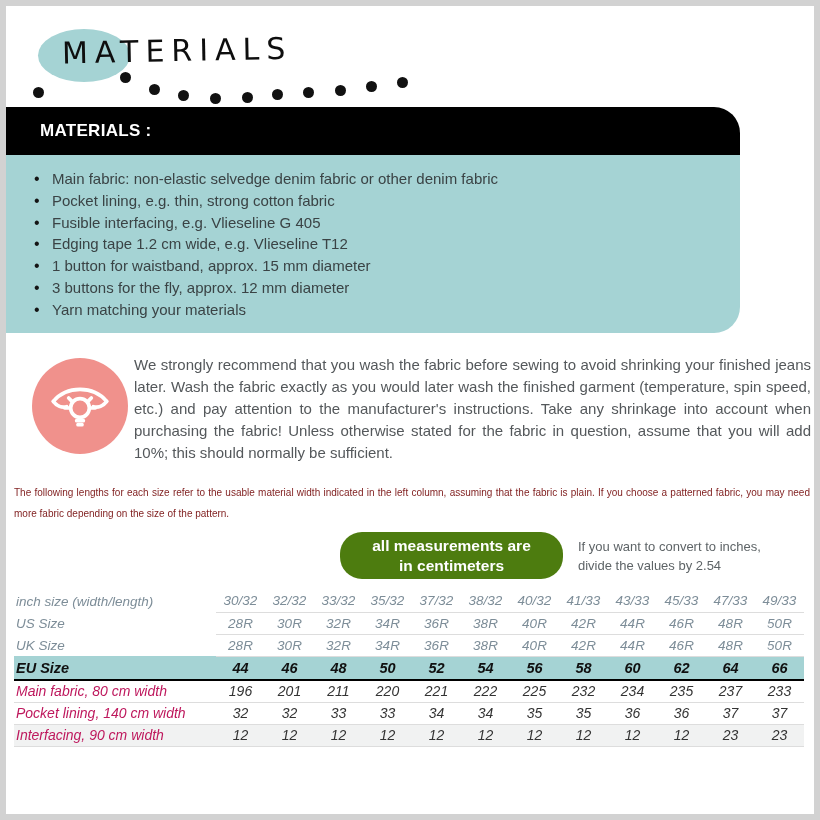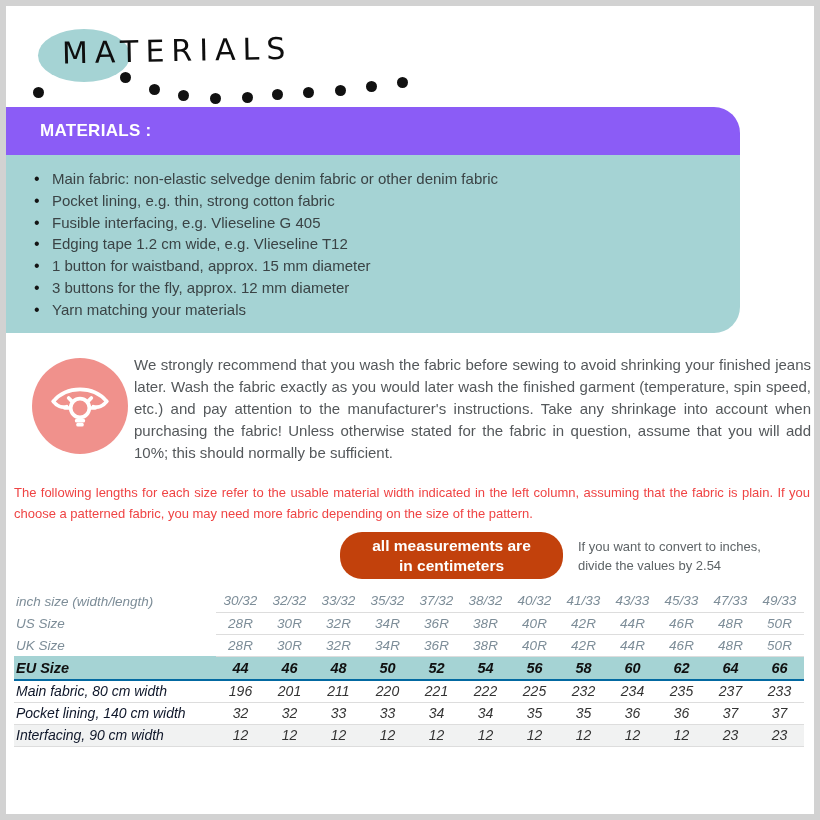--- a/index.html
+++ b/index.html
@@ -8,56 +8,56 @@
   .page { position:absolute; left:6px; top:6px; width:808px; height:808px; background:#ffffff; overflow:hidden; }
 
   
   .script-ellipse { position:absolute; left:32px; top:23px; width:92px; height:53px;
     background:#a5d3d4; border-radius:50%; }
   .script-title { position:absolute; left:56px; top:27px; font-family:"DejaVu Sans", sans-serif;
     font-size:30px; letter-spacing:7px; color:#0e0e0e; transform:rotate(-1.2deg); font-weight:500; }
   .dot { position:absolute; width:11px; height:11px; border-radius:50%; background:#111; }
 
   
-  .mat-header { position:absolute; left:0; top:101px; width:734px; height:48px; background:#8b5cf6;
+  .mat-header { position:absolute; left:0; top:101px; width:734px; height:48px; background:#000000;
     border-top-right-radius:26px; color:#fff; font-weight:bold; font-size:17px;
     display:flex; align-items:center; padding-left:34px; letter-spacing:0.3px; }
   .mat-box { position:absolute; left:0; top:149px; width:734px; height:178px; background:#a5d3d4;
     border-bottom-right-radius:26px; padding:13px 20px 0 26px; }
   .mat-box ul { list-style:none; }
   .mat-box li { position:relative; padding-left:20px; font-size:15px; color:#3a4345; line-height:21.8px; }
   .mat-box li::before { content:"•"; position:absolute; left:2px; top:0; color:#141414; font-size:16px; }
 
   
   .attention-circle { position:absolute; left:26px; top:352px; width:96px; height:96px;
     border-radius:50%; background:#f0918c; display:flex; align-items:center; justify-content:center; }
   .wash-note { position:absolute; left:128px; top:348px; width:677px; font-size:15px;
     line-height:22px; color:#54585b; text-align:justify; }
-  .intro { position:absolute; left:8px; top:477px; width:796px; font-size:13px;
-    line-height:20.5px; color:#ef4444; text-align:justify; }
+  .intro { position:absolute; left:8px; top:477px; width:796px; font-size:10px;
+    line-height:20.5px; color:#7f1d1d; text-align:justify; }
 
   
   .consumption-heading { position:absolute; left:18px; top:547px; font-size:19.5px;
     color:#3e7d84; letter-spacing:0.4px; }
-  .badge { position:absolute; left:334px; top:526px; width:223px; height:47px; background:#c2410c;
+  .badge { position:absolute; left:334px; top:526px; width:223px; height:47px; background:#4d7c0f;
     border-radius:22px; color:#fff; font-weight:bold; font-size:15.5px; line-height:20px;
     display:flex; flex-direction:column; align-items:center; justify-content:center; text-align:center; }
   .conv-note { position:absolute; left:572px; top:531px; font-size:13px; color:#5e6467; line-height:19px; }
 
   
   .table-wrap { position:absolute; left:8px; top:584px; width:790px; }
   table { border-collapse:collapse; table-layout:fixed; width:790px;font-style:italic; }
   td { font-size:14px; text-align:center; height:22px; padding:0; white-space:nowrap; }
   td.lbl { text-align:left; padding-left:2px; }
   tr.row-head td { color:#7d8d98; font-size:13.5px; }
   tr.row-head td:not(.lbl) { border-bottom:1px solid #dddddd; }
   tr.row-eu { background:#a5d3d4; }
-  tr.row-eu td { border-bottom:2px solid #0369a1; font-weight:bold; color:#101010; height:24px; font-size:14.5px; }
+  tr.row-eu td { border-bottom:2px solid #000000; font-weight:bold; color:#101010; height:24px; font-size:14.5px; }
   tr.row-data td { border-bottom:1px solid #dddddd; color:#333333; }
-  tr.row-data td.lbl { color:#0f172a; }
+  tr.row-data td.lbl { color:#be185d; }
   tr.shaded { background:#f1f2f2; }
 </style>
 </head>
 <body>
 
 <div class="page">
 
   <div class="script-ellipse"></div>
   <div class="script-title">MATERIALS</div>
   <div id="dots-holder">

